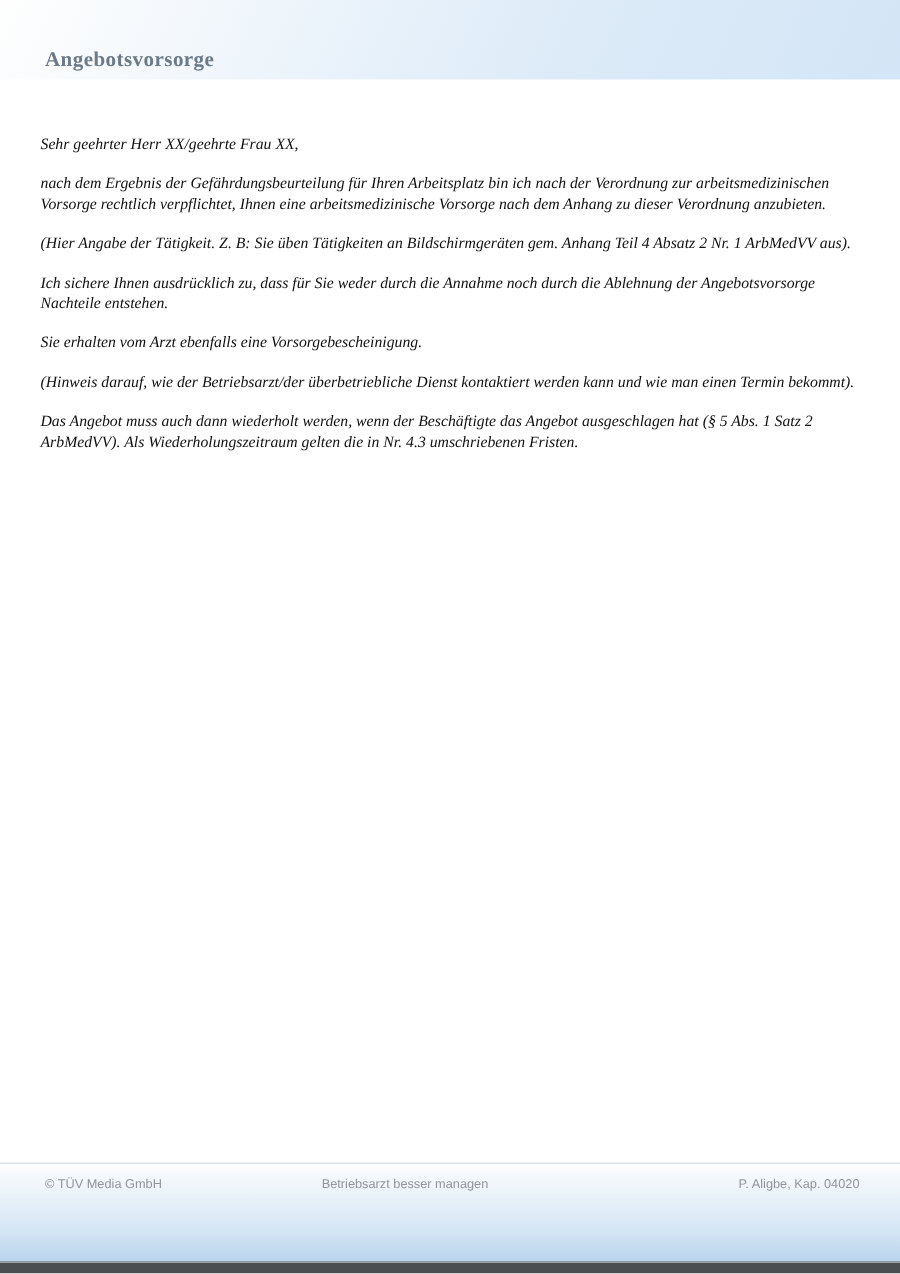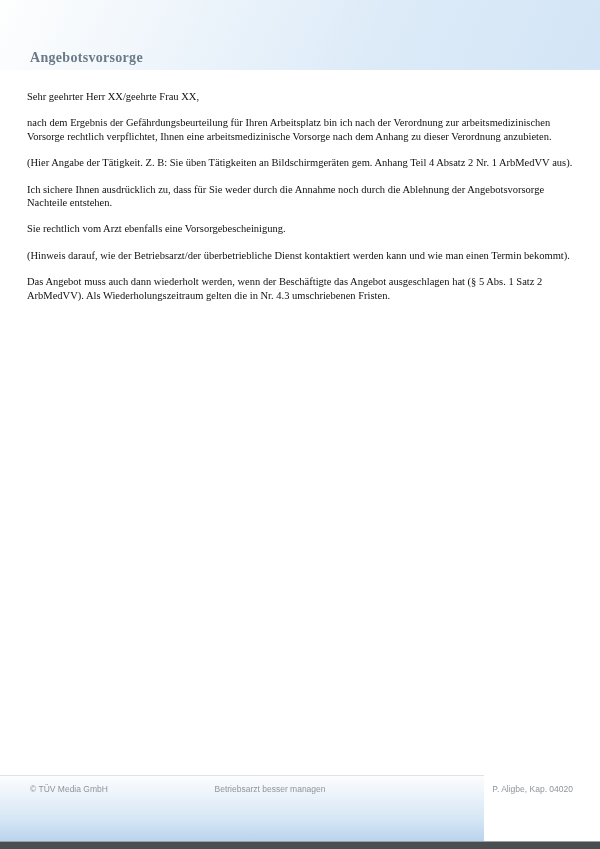--- a/index.html
+++ b/index.html
@@ -7,21 +7,21 @@
     width: 600px; height: 849px;
     background: #ffffff;
     position: relative;
     overflow: hidden;
     font-family: "Liberation Serif", serif;
   }
 
   
   .header {
     position: absolute; top: 0; left: 0;
-    width: 600px; height: 70px;
+    width: 600px; height: 53px;
     background: linear-gradient(115deg, #fefefe 0%, #eef5fb 30%, #ddebf8 62%, #d3e5f6 100%);
   }
   .header h1 {
     position: absolute; left: 30px; bottom: 4px;
     margin: 0;
     font-family: "Liberation Serif", serif;
     font-size: 14px; font-weight: bold;
     letter-spacing: 0.3px;
     color: #6b7a88;
   }
@@ -31,31 +31,32 @@
     background: #3a3a3a;
   }
 
   
   .content {
     position: absolute; top: 90px; left: 27px;
     width: 549px;
     font-size: 10.5px;
     line-height: 13.4px;
     color: #101010;
+    font-style: italic;
   }
   .content p { margin: 0 0 13px 0; }
 
   
   .footer {
     position: absolute; left: 0; bottom: 0;
     width: 600px; height: 74px;
   }
   .footer-band {
     position: absolute; top: 0; left: 0;
-    width: 484px; height: 67px;
+    width: 600px; height: 67px;
     border-top: 1px solid #dde2e6;
     box-sizing: border-box;
     background: linear-gradient(to bottom, #fcfdfe 0%, #ecf3fa 28%, #d4e5f4 68%, #b7d3ec 100%);
   }
   .footer-row {
     position: absolute; top: 8px; left: 0;
     width: 600px; height: 12px;
     font-family: "Liberation Sans", sans-serif;
     font-size: 8.5px;
     color: #8f959a;
@@ -81,21 +82,21 @@
   <header class="header">
     <h1>Angebotsvorsorge</h1>
   </header>
 
   <main class="content">
     <div>
         <p>Sehr geehrter Herr XX/geehrte Frau XX,</p>
         <p>nach dem Ergebnis der Gefährdungsbeurteilung für Ihren Arbeitsplatz bin ich nach der Verordnung zur arbeitsmedizinischen Vorsorge rechtlich verpflichtet, Ihnen eine arbeitsmedizinische Vorsorge nach dem Anhang zu dieser Verordnung anzubieten.</p>
         <p>(Hier Angabe der Tätigkeit. Z. B: Sie üben Tätigkeiten an Bildschirmgeräten gem. Anhang Teil 4 Absatz 2 Nr. 1 ArbMedVV aus).</p>
         <p>Ich sichere Ihnen ausdrücklich zu, dass für Sie weder durch die Annahme noch durch die Ablehnung der Angebotsvorsorge Nachteile entstehen.</p>
-        <p>Sie rechtlich vom Arzt ebenfalls eine Vorsorgebescheinigung.</p>
+        <p>Sie erhalten vom Arzt ebenfalls eine Vorsorgebescheinigung.</p>
         <p>(Hinweis darauf, wie der Betriebsarzt/der überbetriebliche Dienst kontaktiert werden kann und wie man einen Termin bekommt).</p>
         <p>Das Angebot muss auch dann wiederholt werden, wenn der Beschäftigte das Angebot ausgeschlagen hat (§ 5 Abs. 1 Satz 2 ArbMedVV). Als Wiederholungszeitraum gelten die in Nr. 4.3 umschriebenen Fristen.</p>
       </div>
   </main>
 
   <footer class="footer">
     <div class="footer-band">
       <div class="footer-row">
         <span class="footer-left">© TÜV Media GmbH</span>
         <span class="footer-center">Betriebsarzt besser managen</span>

